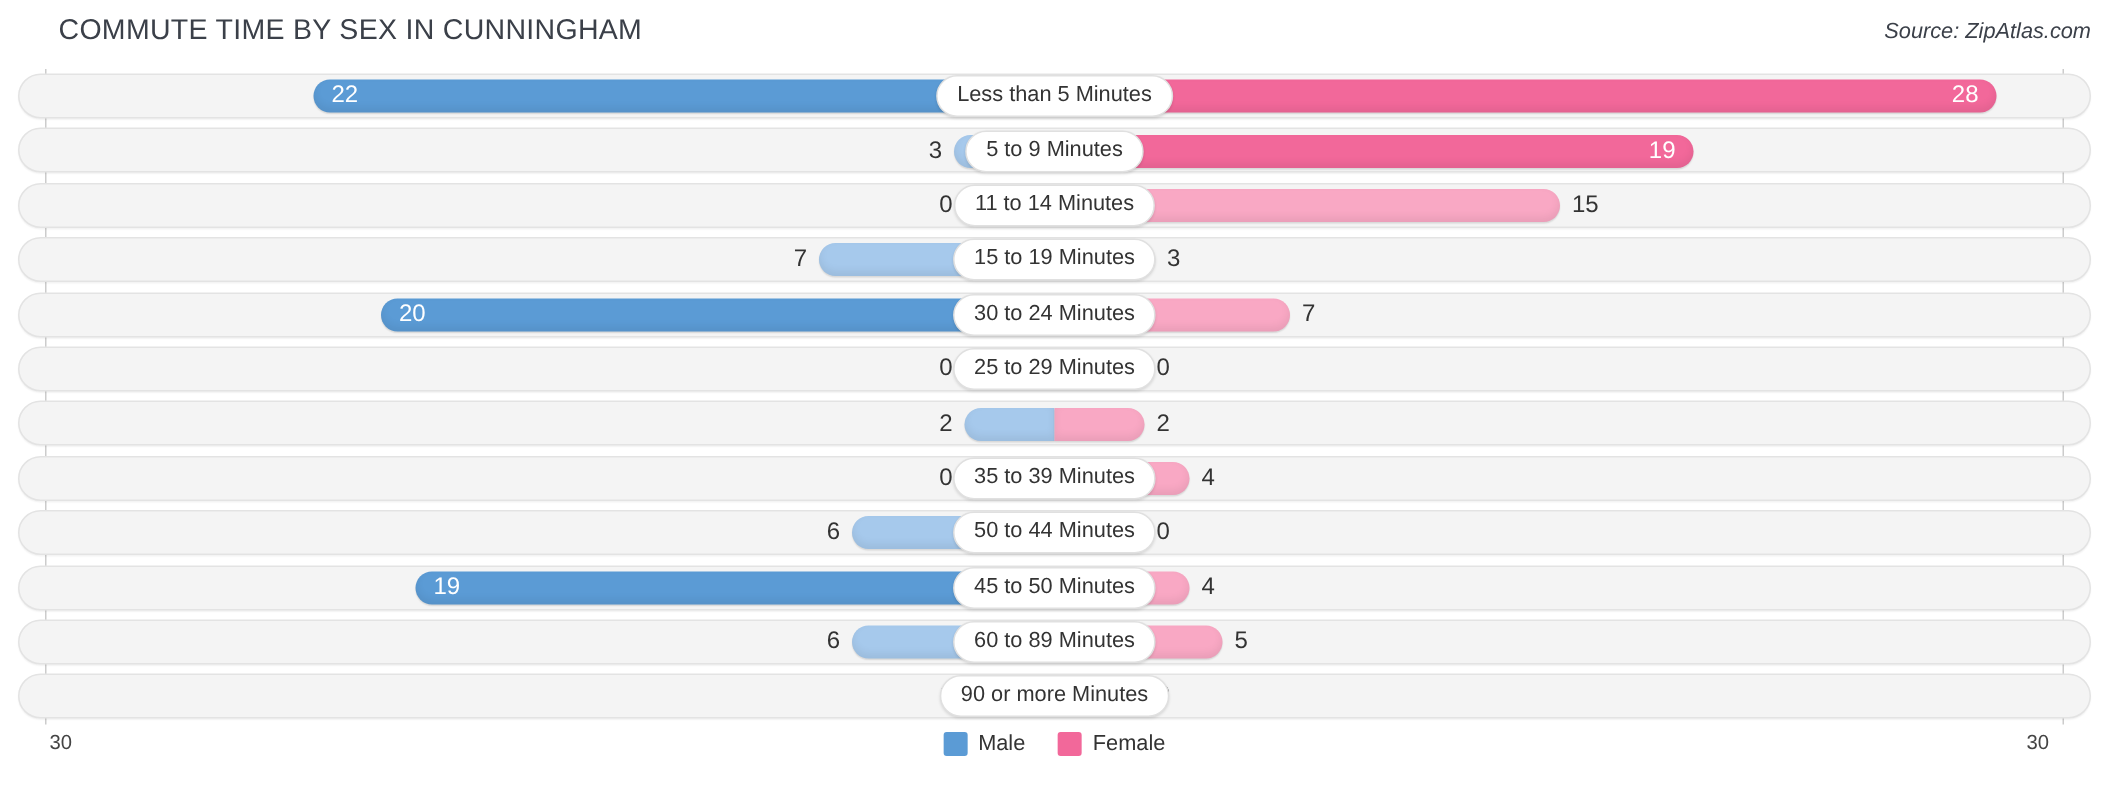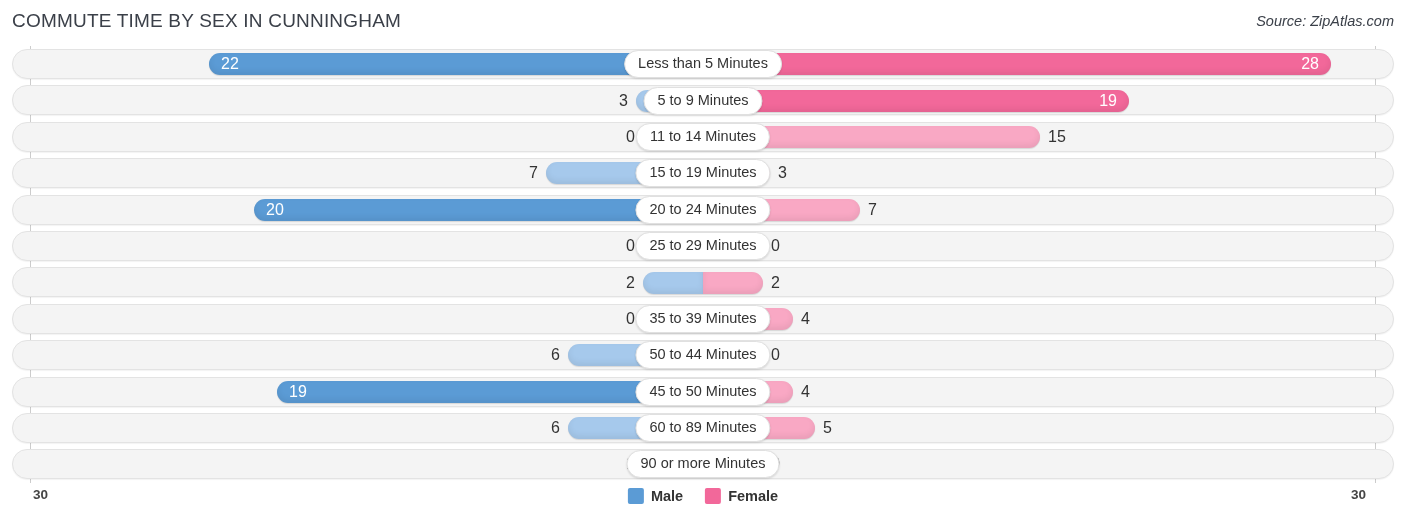--- a/index.html
+++ b/index.html
@@ -13,20 +13,21 @@
     font-family: "Liberation Sans", sans-serif;
     color: #333333;
     overflow: hidden;
     position: relative;
   }
 
   
   .header {
     position: relative;
     height: 42px;
+    margin-left: 27px;
   }
   .chart-title {
     position: absolute;
     left: 12px;
     top: 10px;
     font-size: 19px;
     letter-spacing: 0.2px;
     color: #3b4049;
     white-space: nowrap;
   }
@@ -136,21 +137,20 @@
     color: #ffffff;
   }
 
   
   .footer {
     position: absolute;
     left: 0;
     top: 483px;
     width: 1406px;
     height: 40px;
-    font-weight: bold;
   }
   .axis-min-left {
     position: absolute;
     left: 33px;
     top: 4px;
     font-size: 13.5px;
     color: #444444;
   }
   .axis-min-right {
     position: absolute;
@@ -227,21 +227,21 @@
         <div class="bar female" style="width: 67px; background: rgb(249, 168, 196);"></div>
         <div class="val outside-right" style="left: 778px;">3</div>
         <div class="center-pill">15 to 19 Minutes</div>
       </div>
       <div class="row">
         <div class="track"></div>
         <div class="bar male" style="width: 449px; background: rgb(91, 155, 213);"></div>
         <div class="val inside" style="left: 266px;">20</div>
         <div class="bar female" style="width: 157px; background: rgb(249, 168, 196);"></div>
         <div class="val outside-right" style="left: 868px;">7</div>
-        <div class="center-pill">20 to 24 Minutes</div>
+        <div class="center-pill">30 to 24 Minutes</div>
       </div>
       <div class="row">
         <div class="track"></div>
         <div class="bar male" style="width: 60px; background: rgb(166, 201, 236);"></div>
         <div class="val outside-left" style="right: 771px;">0</div>
         <div class="bar female" style="width: 60px; background: rgb(249, 168, 196);"></div>
         <div class="val outside-right" style="left: 771px;">0</div>
         <div class="center-pill">25 to 29 Minutes</div>
       </div>
       <div class="row">

